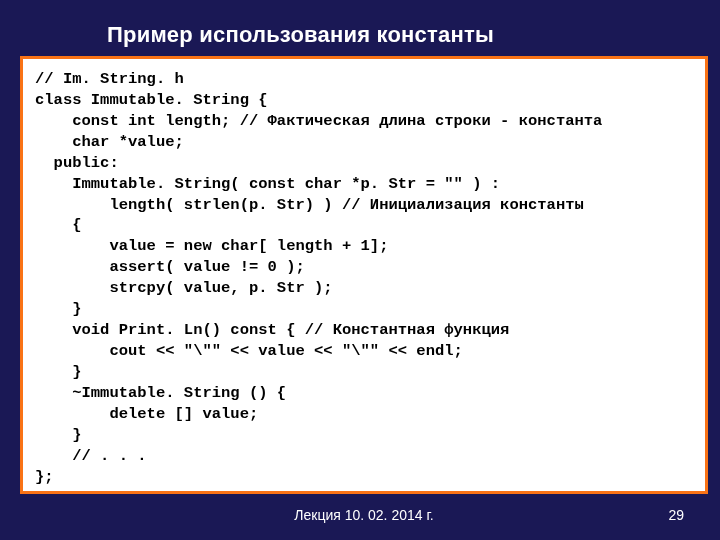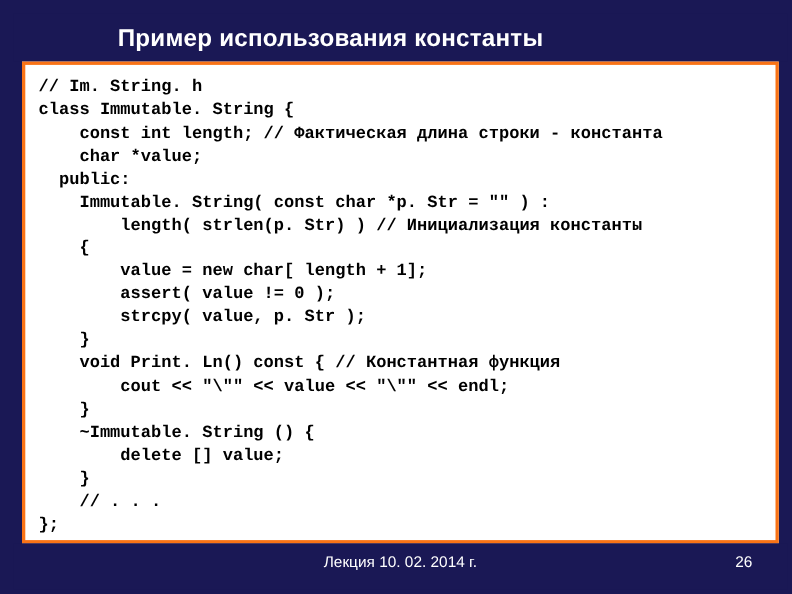--- a/index.html
+++ b/index.html
@@ -38,20 +38,21 @@
     font-weight: bold;
     font-size: 15.5px;
     line-height: 1.35;
     color: #000000;
     white-space: pre;
   }
   .footer {
     background: #1a1855;
     height: 42px;
     display: flex;
+    align-items: center;
     justify-content: center;
     position: relative;
   }
   .footer-text {
     color: #ffffff;
     font-size: 14px;
   }
   .page-num {
     position: absolute;
     right: 28px;
@@ -81,15 +82,15 @@
         cout &lt;&lt; "\"" &lt;&lt; value &lt;&lt; "\"" &lt;&lt; endl;
     }
     ~Immutable. String () {
         delete [] value;
     }
     // . . .
 };</pre>
   </div>
   <div class="footer">
     <span class="footer-text">Лекция 10. 02. 2014 г.</span>
-    <span class="page-num">26</span>
+    <span class="page-num">29</span>
   </div>
 </div>
 
 </body></html>

